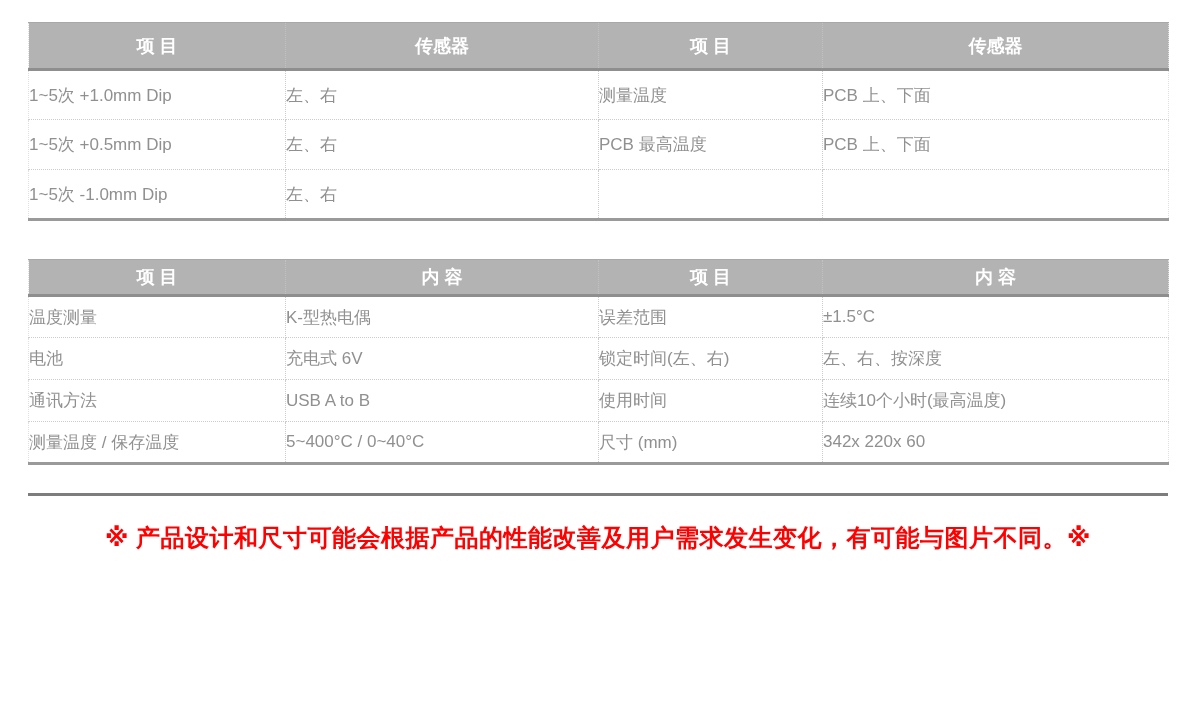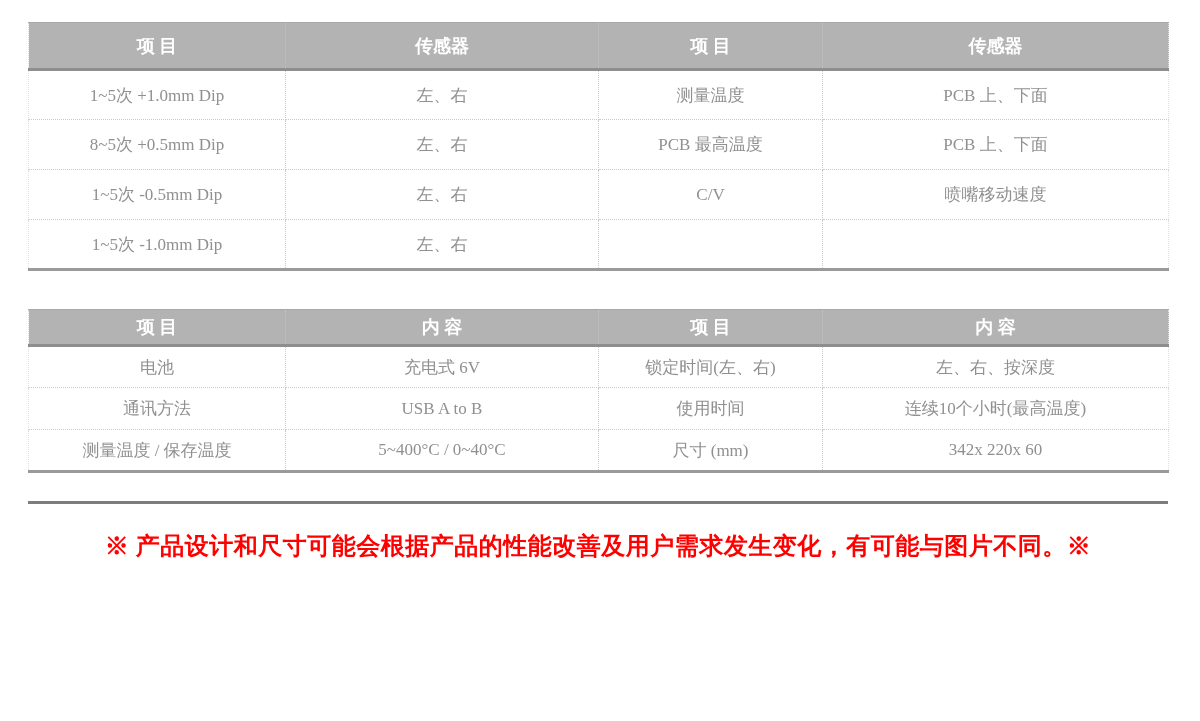--- a/index.html
+++ b/index.html
@@ -17,21 +17,20 @@
     width: 1200px;
     background: var(--page-bg);
     font-family: "Liberation Sans", "DejaVu Sans", sans-serif;
   }
   .page {
     position: relative;
     width: 1200px;
     height: 721px;
     overflow: hidden;
     background: var(--page-bg);
-    font-family: Liberation Serif, serif;
   }
   .sheet {
     position: absolute;
     left: 28px;
     top: 22px;
     width: 1140px;
   }
   table.spec-table {
     width: 1140px;
     border-collapse: collapse;
@@ -52,21 +51,21 @@
     border-bottom: 3px solid var(--border-dark);
     border-left: 1px dotted #c2c2c2;
     border-right: 1px dotted #c2c2c2;
   }
   table.t1 th { height: 47px; }
   table.t2 th { height: 36px; }
 
   table.spec-table td {
     color: var(--cell-text);
     font-size: 17px;
-    text-align: center;
+    text-align: left;
     vertical-align: middle;
     border: 1px dotted var(--dot-line);
     background: #ffffff;
   }
   table.t1 td { height: 50px; }
   table.t2 td { height: 42px; }
 
   table.spec-table tr:last-child td {
     border-bottom: 3px solid var(--border-bottom);
   }
@@ -115,30 +114,24 @@
         </tr>
       </thead>
       <tbody>
           <tr>
             <td>1~5次 +1.0mm Dip</td>
             <td>左、右</td>
             <td>测量温度</td>
             <td>PCB 上、下面</td>
           </tr>
           <tr>
-            <td>8~5次 +0.5mm Dip</td>
+            <td>1~5次 +0.5mm Dip</td>
             <td>左、右</td>
             <td>PCB 最高温度</td>
             <td>PCB 上、下面</td>
-          </tr>
-          <tr>
-            <td>1~5次 -0.5mm Dip</td>
-            <td>左、右</td>
-            <td>C/V</td>
-            <td>喷嘴移动速度</td>
           </tr>
           <tr>
             <td>1~5次 -1.0mm Dip</td>
             <td>左、右</td>
             <td></td>
             <td></td>
           </tr>
         </tbody>
     </table>
 
@@ -154,20 +147,26 @@
       <thead>
         <tr>
           <th>项 目</th>
           <th>内 容</th>
           <th>项 目</th>
           <th>内 容</th>
         </tr>
       </thead>
       <tbody>
           <tr>
+            <td>温度测量</td>
+            <td>K-型热电偶</td>
+            <td>误差范围</td>
+            <td>±1.5°C</td>
+          </tr>
+          <tr>
             <td>电池</td>
             <td>充电式 6V</td>
             <td>锁定时间(左、右)</td>
             <td>左、右、按深度</td>
           </tr>
           <tr>
             <td>通讯方法</td>
             <td>USB A to B</td>
             <td>使用时间</td>
             <td>连续10个小时(最高温度)</td>

